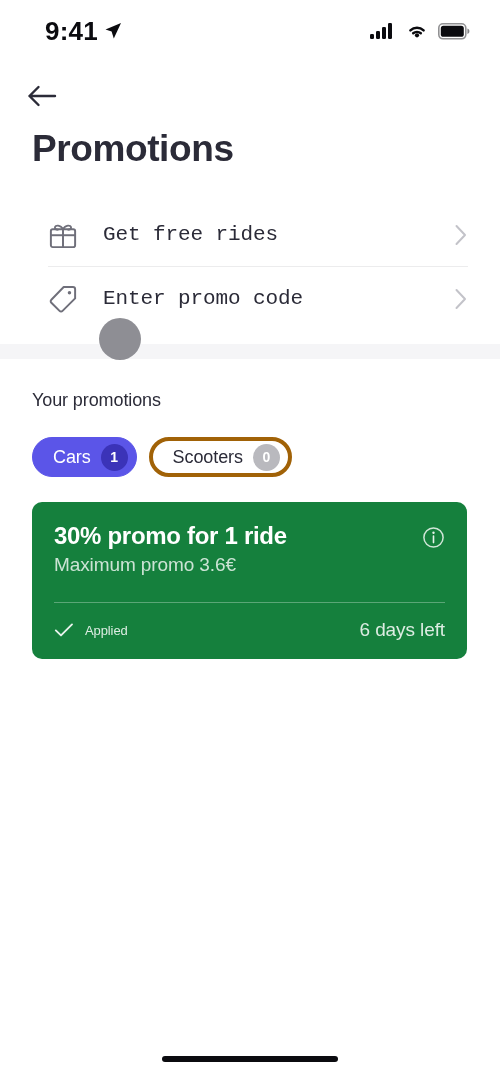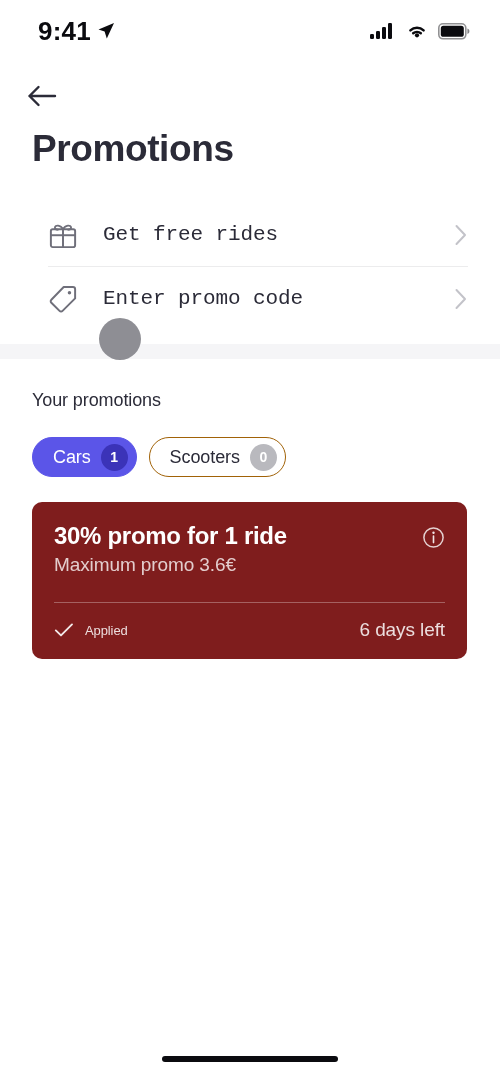--- a/index.html
+++ b/index.html
@@ -11,21 +11,21 @@
   }
   .phone {
     position:relative;
     width:500px; height:1080px;
     background:#ffffff;
     overflow:hidden;
   }
 
   
   .statusbar {
-    position:absolute; top:0; left:4px; right:0; height:62px;
+    position:absolute; top:0; left:11px; right:0; height:62px;
     display:flex; align-items:center; justify-content:space-between;
     padding:0 30px 0 34px;
   }
   .status-left {
     display:flex; align-items:center; gap:6px;
   }
   .status-time {
     font-size:26px; font-weight:bold; color:#0b0b0f;
     letter-spacing:0.2px; line-height:1;
   }
@@ -97,34 +97,34 @@
   }
   .chip {
     display:flex; align-items:center; gap:10px;
     height:40px; border-radius:20px;
     padding:0 8px 0 20px;
     font-size:18px;
     cursor:pointer;
     letter-spacing:-0.1px;
   }
   .chip.active { background:#5b55e8; color:#ffffff; border:1px solid #5b55e8; }
-  .chip.inactive { background:#ffffff; color:#2b2b38; border:1px solid #a16207; }
+  .chip.inactive { background:#ffffff; color:#2b2b38; border:4px solid #a16207; }
   .chip-badge {
     width:27px; height:27px; border-radius:50%;
     display:flex; align-items:center; justify-content:center;
     font-size:14px; font-weight:bold; color:#ffffff;
   }
   .chip.active .chip-badge { background:#3b33b8; }
   .chip.inactive .chip-badge { background:#b9b9be; }
 
   
   .promo-card {
     position:absolute; left:32px; top:502px;
     width:435px;
-    background:#7f1d1d;
+    background:#15803d;
     border-radius:10px;
     padding:21px 22px 18px 22px;
     cursor:pointer;
   }
   .promo-head { display:flex; align-items:flex-start; }
   .promo-texts { flex:1; }
   .promo-title {
     font-size:24px; font-weight:bold; color:#ffffff;
     letter-spacing:-0.3px; line-height:1.1;
   }

